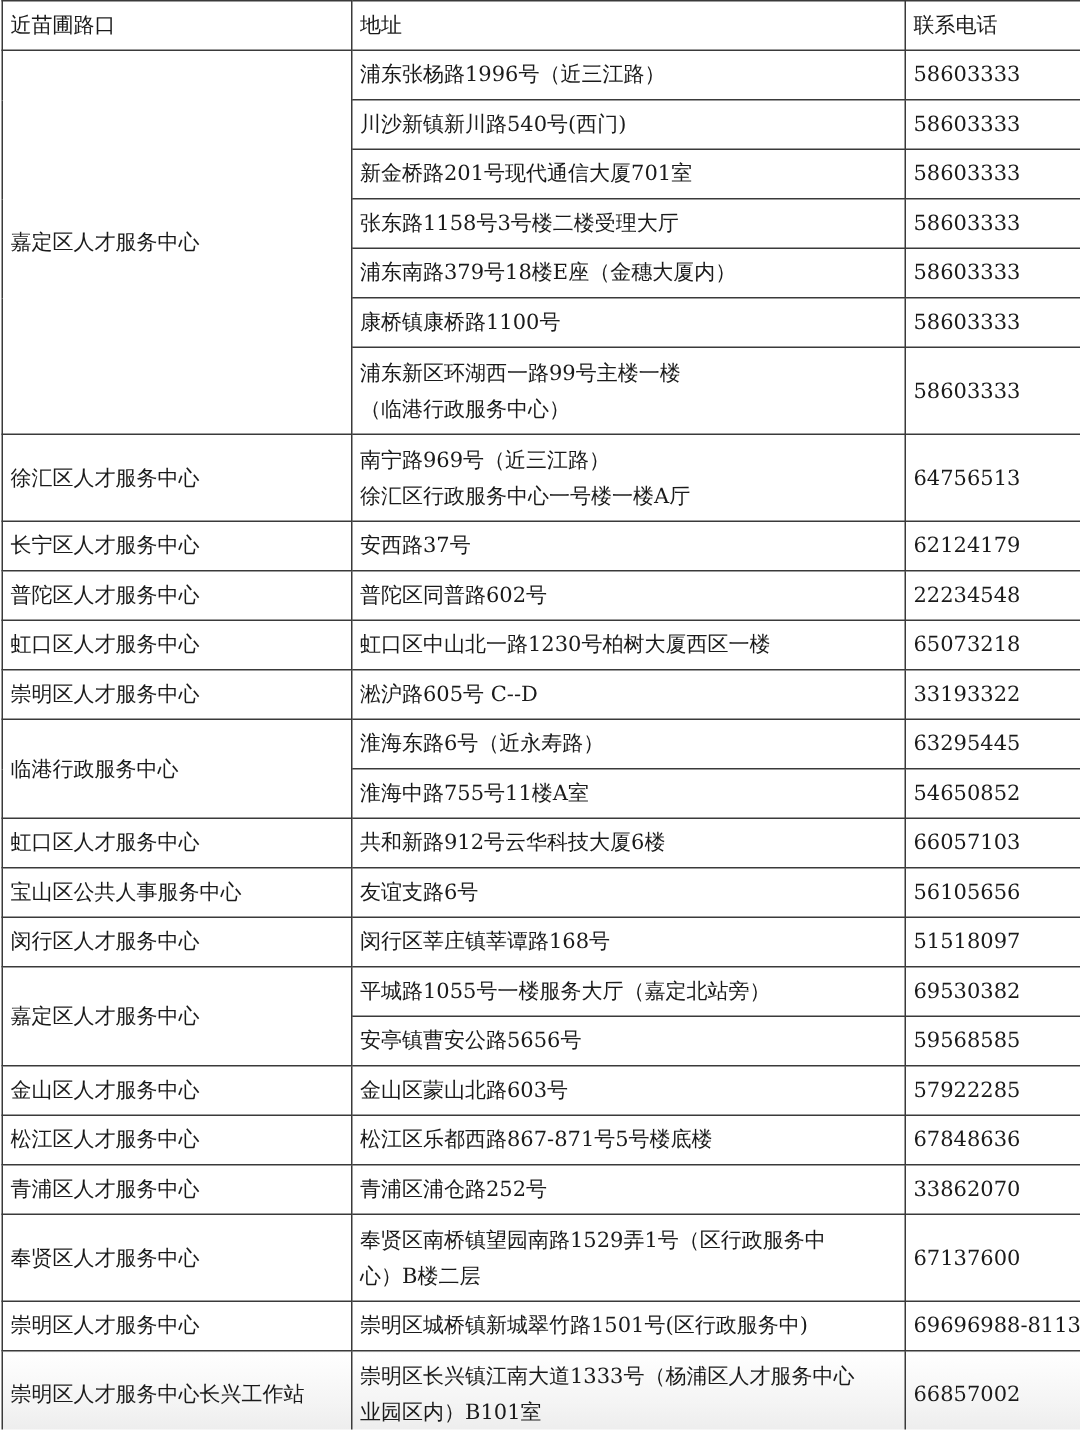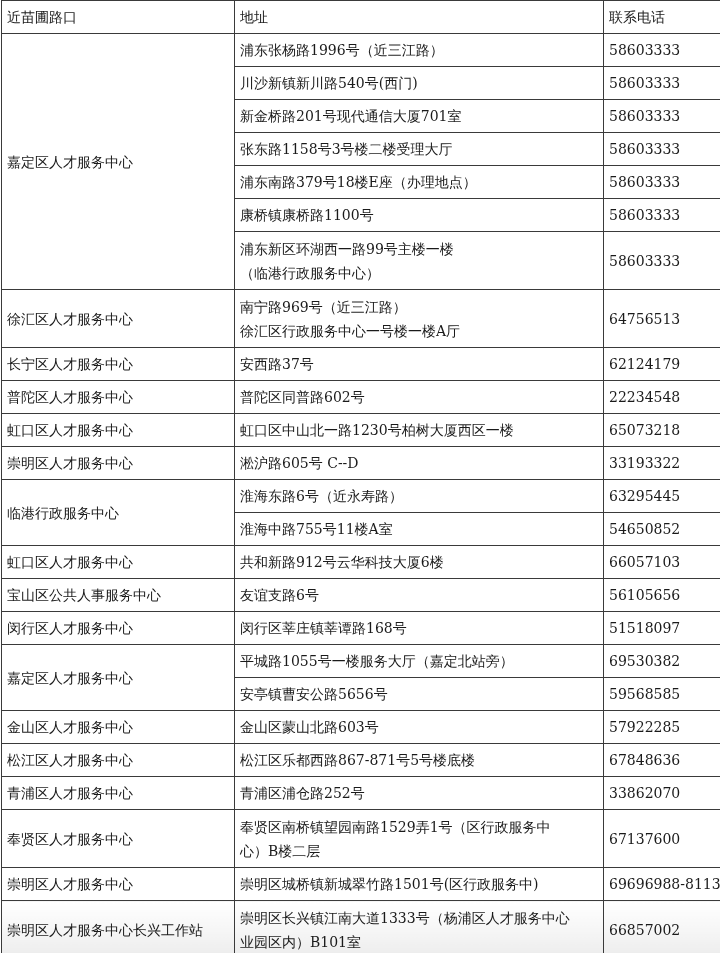--- a/index.html
+++ b/index.html
@@ -69,21 +69,21 @@
         <td>58603333</td>
       </tr>
       <tr>
         <td>
           <span class="addr2">张东路1158号3号楼二楼受理大厅</span>
         </td>
         <td>58603333</td>
       </tr>
       <tr>
         <td>
-          <span class="addr2">浦东南路379号18楼E座（办理地点）</span>
+          <span class="addr2">浦东南路379号18楼E座（金穗大厦内）</span>
         </td>
         <td>58603333</td>
       </tr>
       <tr>
         <td>
           <span class="addr2">康桥镇康桥路1100号</span>
         </td>
         <td>58603333</td>
       </tr>
       <tr class="tall">

